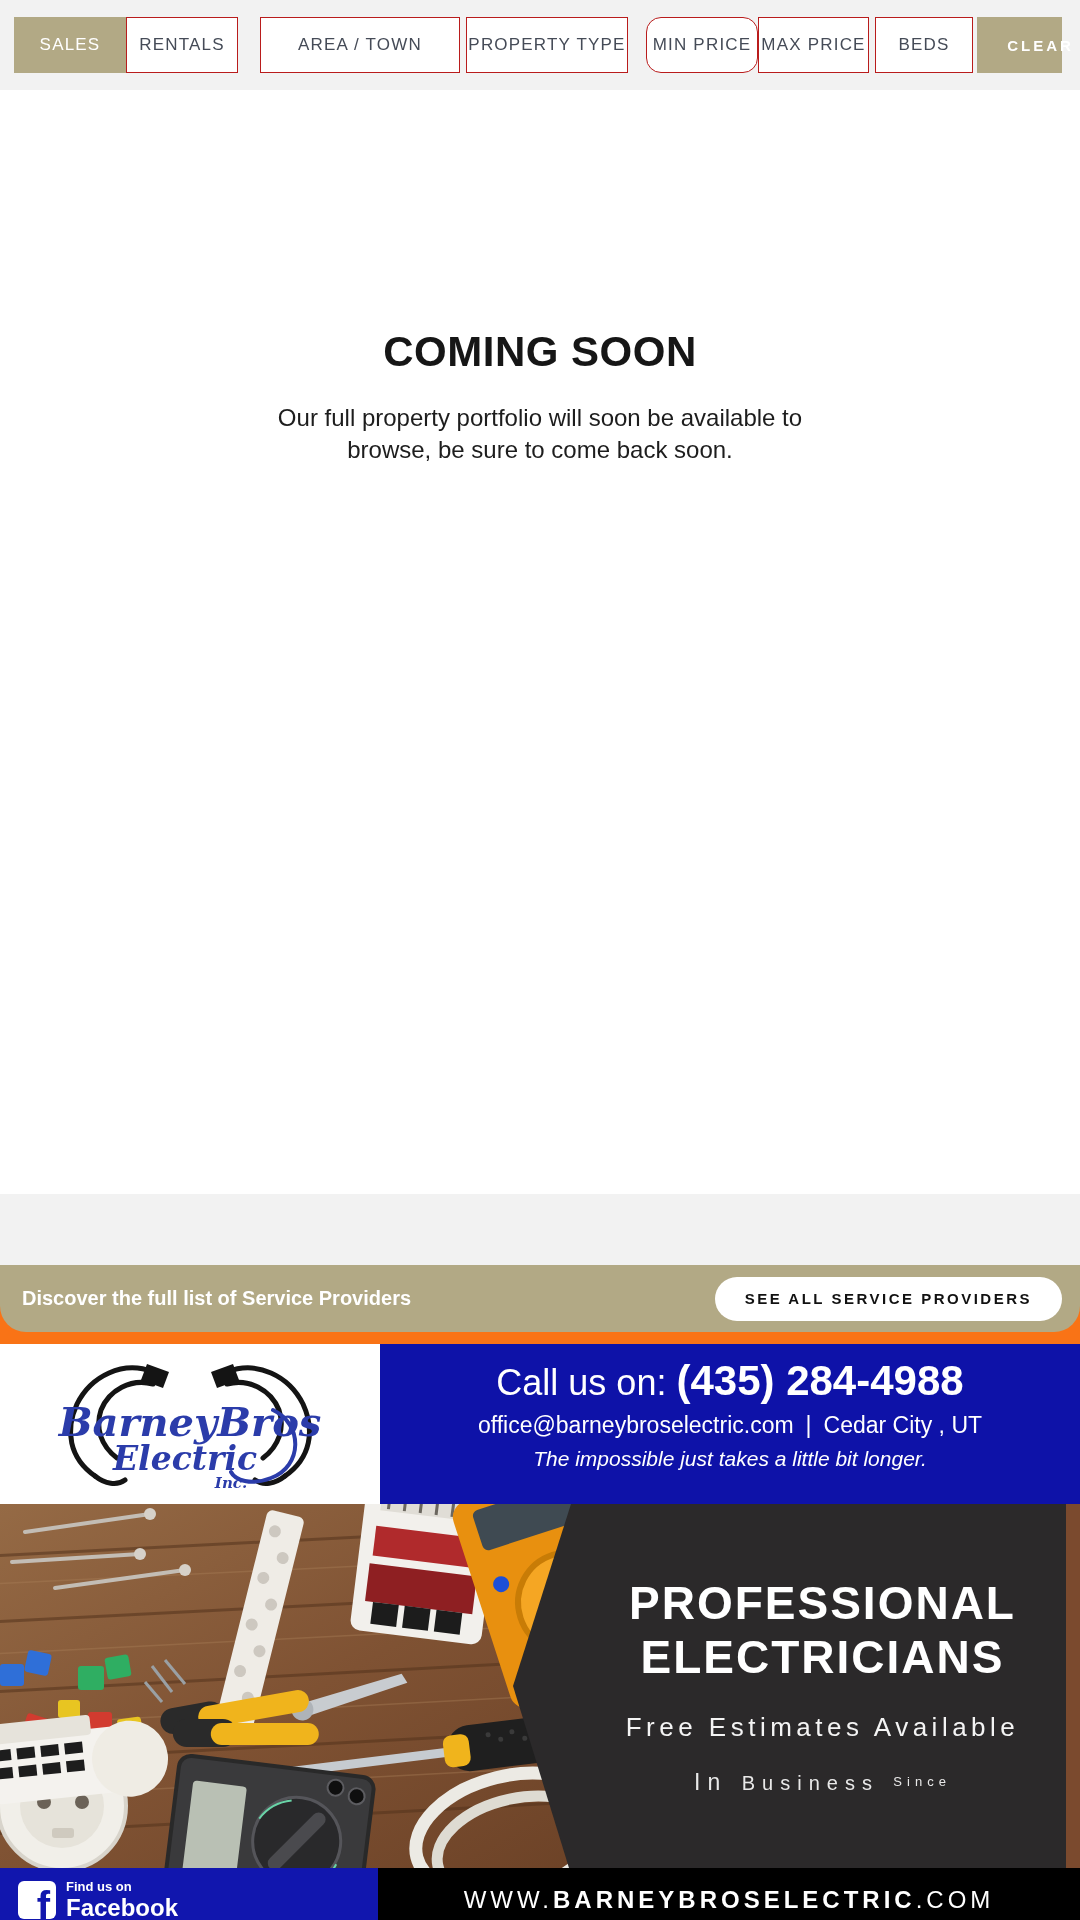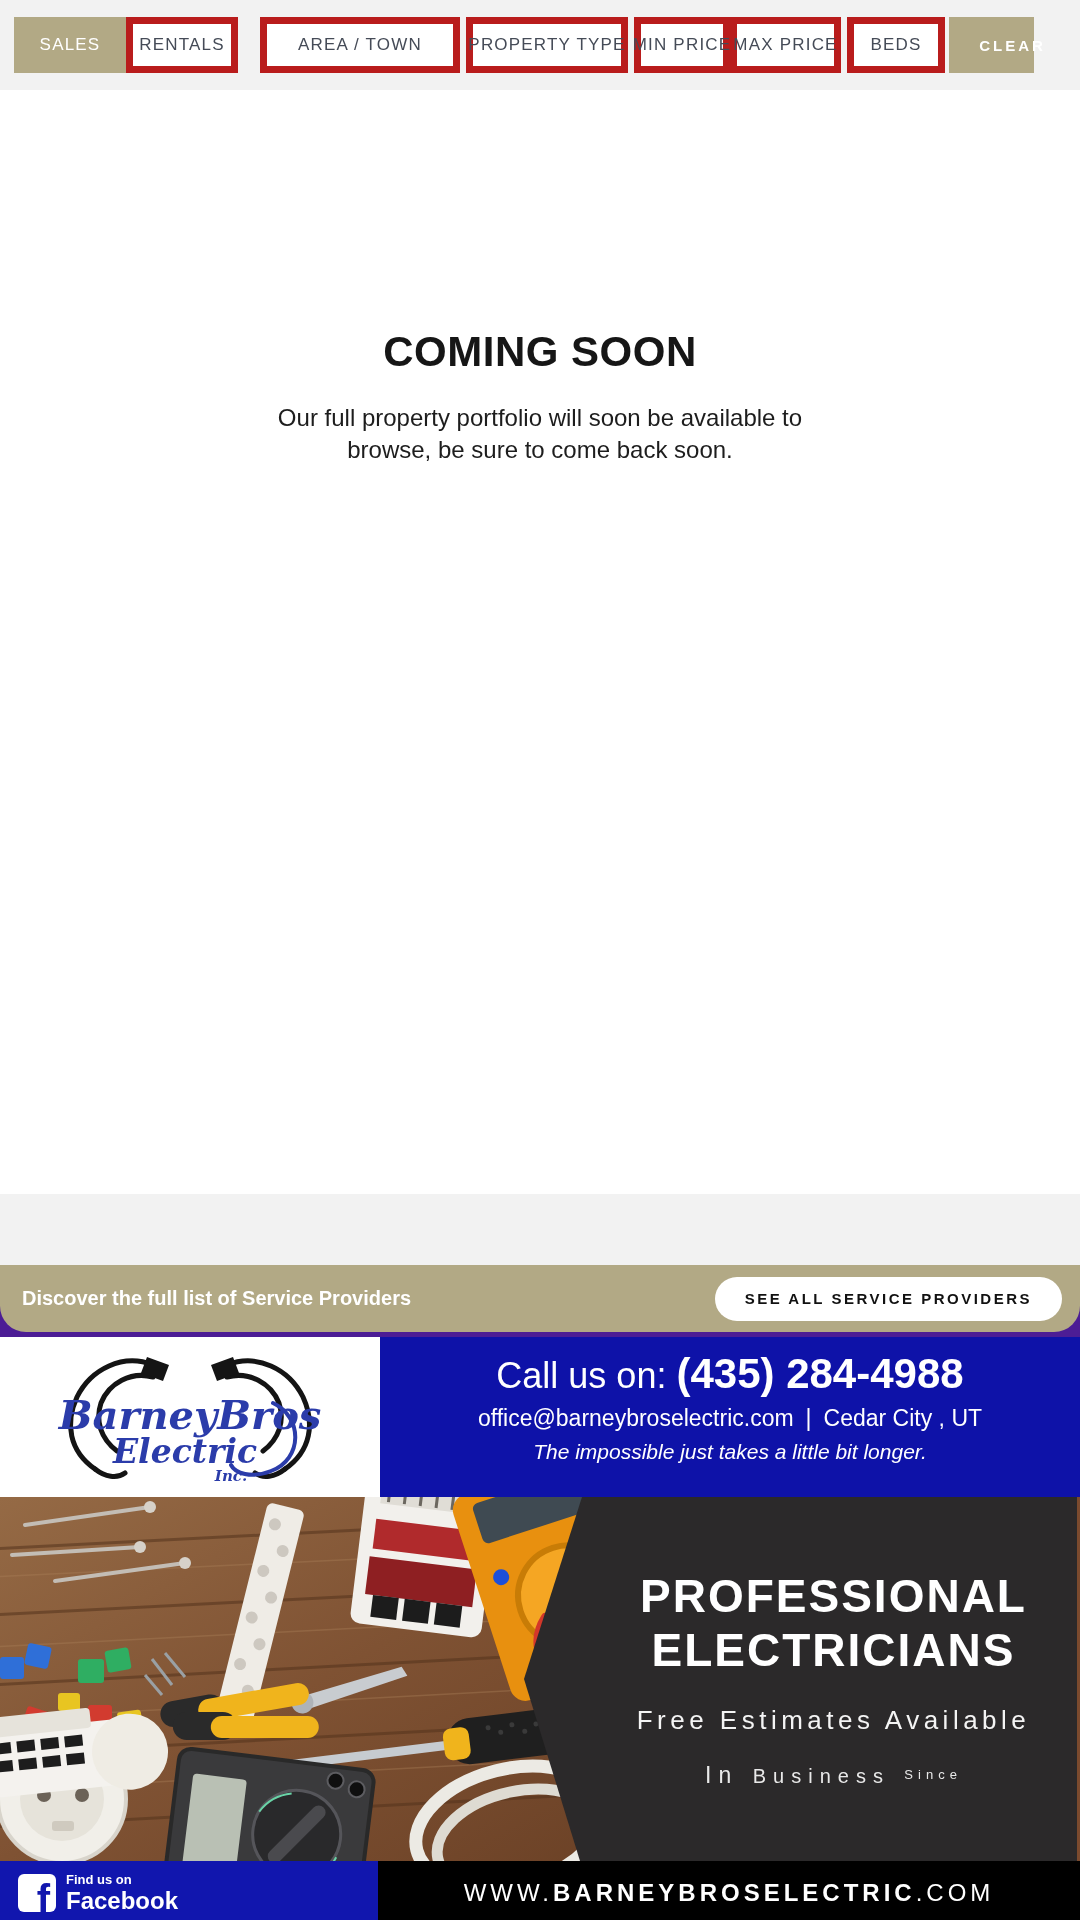--- a/index.html
+++ b/index.html
@@ -1,59 +1,59 @@
 <!DOCTYPE html>
 <html><head>
 <meta charset="utf-8">
 <style>
   html,body{margin:0;padding:0;}
   body{width:1080px;font-family:"Liberation Sans",sans-serif;background:#fff;}
   *{box-sizing:border-box;}
 
   
   .filter-bar{height:90px;background:#f2f2f2;display:flex;align-items:center;padding:0 14px;}
-  .fbtn{height:56px;background:#fff;border:7px solid #b91c1c;color:#454b57;
+  .fbtn{height:56px;background:#fff;border:1px solid #b91c1c;color:#454b57;
         font-family:"Liberation Sans",sans-serif;font-size:17px;letter-spacing:1.2px;
         display:flex;align-items:center;justify-content:center;cursor:pointer;white-space:nowrap;}
   .fbtn.active{background:#b2a985;border-color:#b2a985;color:#fff;}
   .fbtn.clear{background:#b2a985;border-color:#b2a985;color:#fff;font-weight:700;letter-spacing:3px;font-size:15px;}
   .w-sales{width:112px;} .w-rentals{width:112px;} .w-prop{width:162px;margin-left:6px;}
-  .w-area{width:200px;margin-left:22px;} .w-min{width:96px;margin-left:6px;} .w-max{width:111px;}
+  .w-area{width:200px;margin-left:22px;} .w-min{width:112px;margin-left:18px;border-radius:15px;} .w-max{width:111px;}
   .w-beds{width:98px;margin-left:6px;} .w-clear{width:85px;margin-left:4px;padding-left:48px;}
 
   
   .coming{height:1104px;background:#fff;text-align:center;}
   .coming h1{margin:0;padding-top:238px;font-size:42px;font-weight:800;color:#161616;letter-spacing:.5px;}
   .coming p{margin:26px auto 0;max-width:570px;font-size:24px;line-height:1.32;color:#1d1d1d;}
 
   .gray-strip{height:71px;background:#f2f2f2;}
 
   
-  .banner-wrap{background:#4c1d95;padding-bottom:5px;}
+  .banner-wrap{background:#f97316;padding-bottom:12px;}
   .banner{height:67px;background:#b2a985;border-radius:0 0 26px 26px;
           display:flex;align-items:center;justify-content:space-between;padding:0 18px 0 22px;}
   .banner-text{color:#fff;font-weight:700;font-size:20px;}
   .banner-btn{background:#fff;border:none;border-radius:24px;height:44px;padding:0 30px;
               font-family:"Liberation Sans",sans-serif;font-size:15px;font-weight:700;
               letter-spacing:2.5px;color:#111;cursor:pointer;}
 
   
   .contact{display:flex;height:160px;}
   .logo-box{width:380px;background:#fff;display:flex;align-items:center;justify-content:center;}
   .contact-blue{flex:1;background:#0e12a8;color:#fff;text-align:center;padding-top:10px;}
   .call-line{font-size:36px;font-weight:300;line-height:54px;}
   .call-line .phone{font-size:42px;font-weight:700;}
   .email-line{font-size:23px;font-weight:400;line-height:30px;}
   .email-line .sep{padding:0 12px;font-weight:300;}
   .tagline{font-size:21px;font-style:italic;font-weight:300;line-height:30px;margin-top:4px;}
 
   
   .ad{position:relative;height:364px;overflow:hidden;background:#7b4a2e;}
   .ad svg.photo{position:absolute;left:0;top:0;}
-  .dark-panel{position:absolute;right:3px;top:0;height:100%;width:553px;background:#2b292a;
+  .dark-panel{position:absolute;right:14px;top:0;height:100%;width:553px;background:#2b292a;
               clip-path:polygon(58px 0%,100% 0%,100% 100%,56px 100%,0% 50%);
               display:flex;flex-direction:column;align-items:center;justify-content:center;
               text-align:center;padding-left:66px;color:#fff;}
   .ad-h{font-size:46px;font-weight:800;letter-spacing:2px;line-height:1.18;}
   .ad-sub{font-size:26px;font-weight:300;letter-spacing:4.5px;margin-top:28px;color:#f4f4f4;}
   .ad-biz{margin-top:26px;color:#e9e9e9;font-weight:300;}
   .ad-biz .b1{font-size:23px;letter-spacing:7px;}
   .ad-biz .b2{font-size:20px;letter-spacing:7px;margin-left:10px;}
   .ad-biz .b3{font-size:13px;letter-spacing:5px;margin-left:10px;vertical-align:4px;}
 

